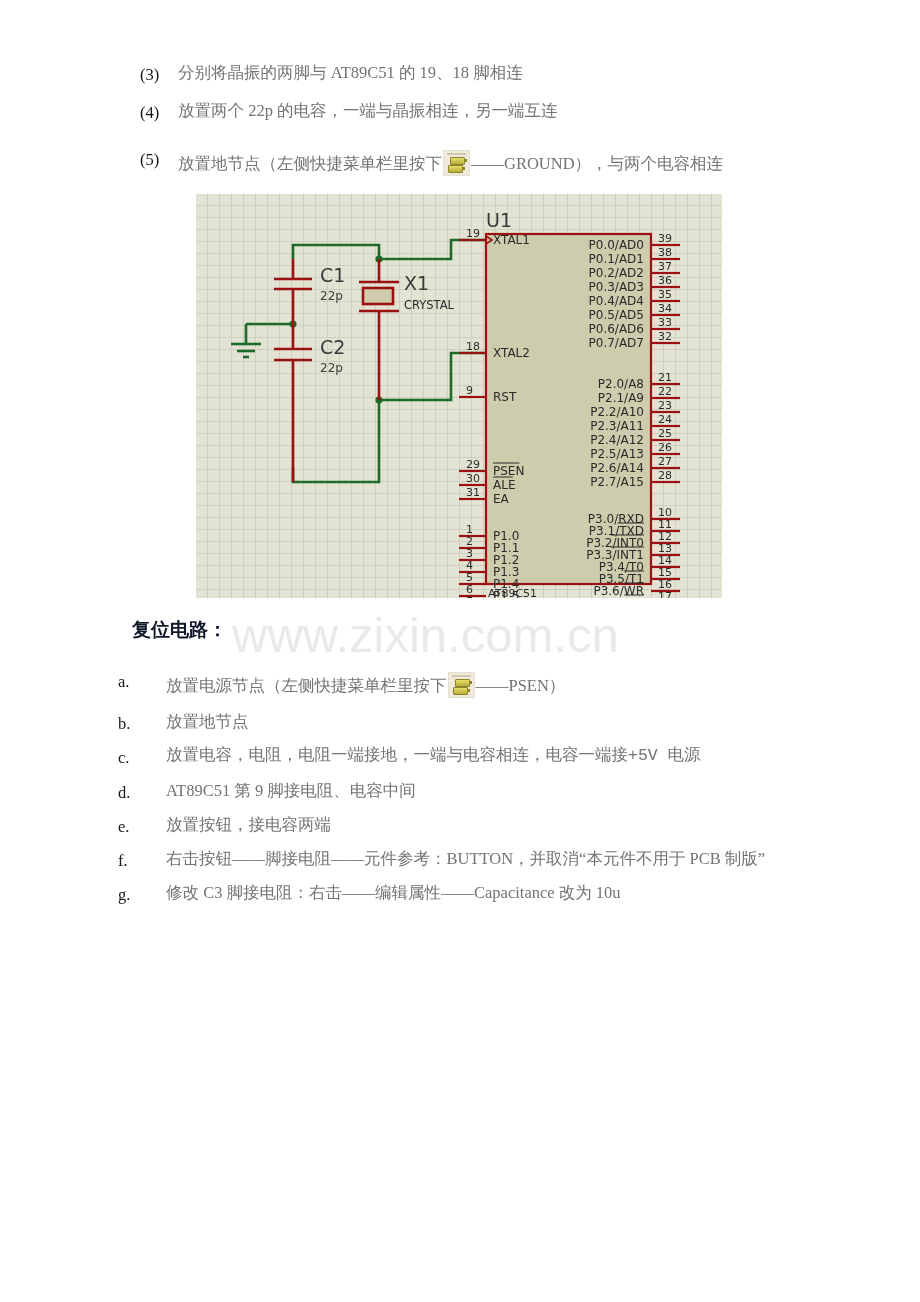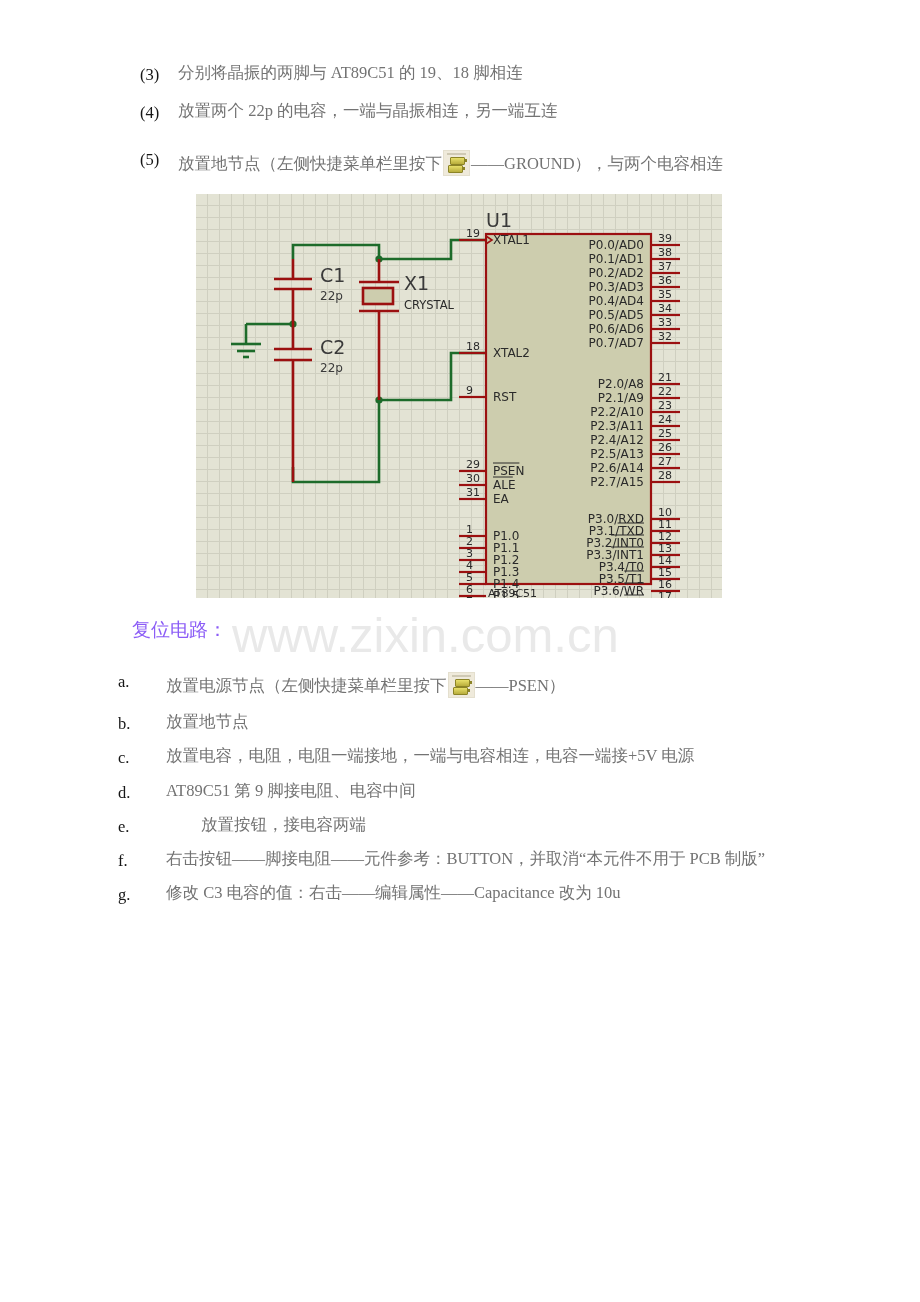--- a/index.html
+++ b/index.html
@@ -58,23 +58,23 @@
   .inline-icon .chip .nub {
     position: absolute;
     right: -3px; top: 1px;
     width: 3px; height: 3px;
     background: #8c8426;
   }
 
   
   .section-heading {
     position: absolute;
-    font-weight: normal;
+    font-weight: bold;
     font-size: 19px;
-    color: #8b5cf6;
+    color: #0f172a;
     white-space: nowrap;
     font-family: "DejaVu Sans", "Liberation Sans", sans-serif;
     z-index: 5;
   }
 
   
   .watermark {
     position: absolute;
     font-family: "Liberation Sans", "DejaVu Sans", sans-serif;
     font-size: 49px;
@@ -322,25 +322,25 @@
         <span class="nub"></span>
       </span><span class="chip b">
         <span class="nub"></span>
       </span></span><span>——PSEN）</span>
 </div>
 
 <div class="marker" style="left:118px; top:714px;">b.</div>
 <div class="doc-line" style="left:166px; top:714px;">放置地节点</div>
 
 <div class="marker" style="left:118px; top:748px;">c.</div>
-<div class="doc-line" style="left:166px; top:748px;">放置电容，电阻，电阻一端接地，一端与电容相连，电容一端接+5V 电源</div>
+<div class="doc-line" style="left:166px; top:748px;font-family:Liberation Mono, monospace;">放置电容，电阻，电阻一端接地，一端与电容相连，电容一端接+5V 电源</div>
 
 <div class="marker" style="left:118px; top:783px;">d.</div>
 <div class="doc-line" style="left:166px; top:783px;">AT89C51 第 9 脚接电阻、电容中间</div>
 
 <div class="marker" style="left:118px; top:817px;">e.</div>
-<div class="doc-line" style="left:166px; top:817px;margin-left:35px;">放置按钮，接电容两端</div>
+<div class="doc-line" style="left:166px; top:817px;">放置按钮，接电容两端</div>
 
 <div class="marker" style="left:118px; top:851px;">f.</div>
 <div class="doc-line" style="left:166px; top:851px;">右击按钮——脚接电阻——元件参考：BUTTON，并取消“本元件不用于 PCB 制版”</div>
 
 <div class="marker" style="left:118px; top:885px;">g.</div>
-<div class="doc-line" style="left:166px; top:885px;">修改 C3 电容的值：右击——编辑属性——Capacitance 改为 10u</div>
+<div class="doc-line" style="left:166px; top:885px;">修改 C3 脚接电阻：右击——编辑属性——Capacitance 改为 10u</div>
 
 </body></html>

